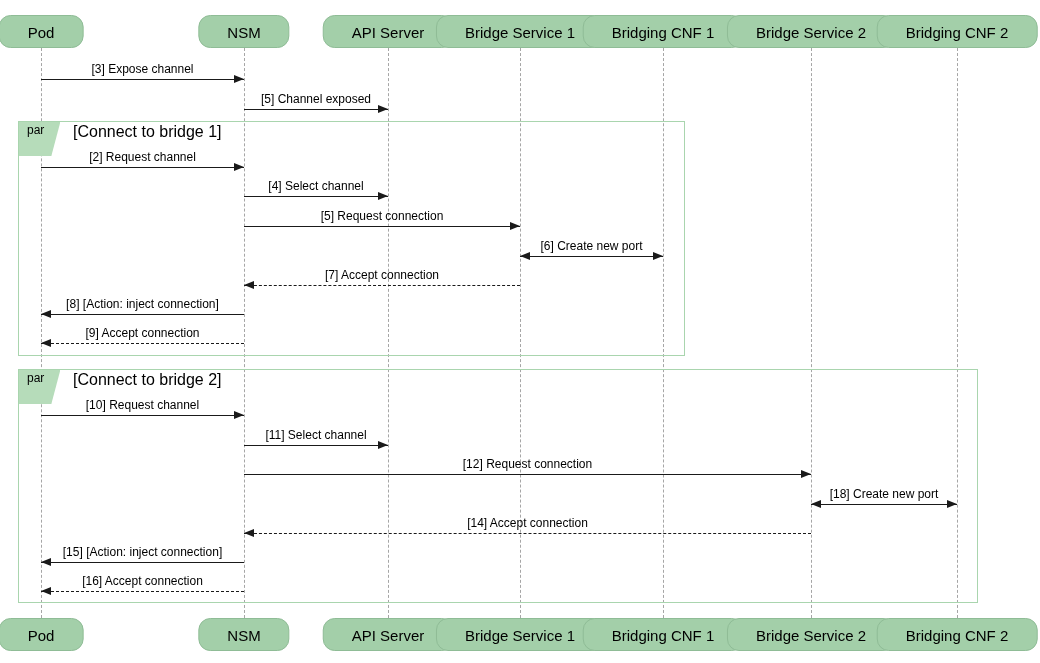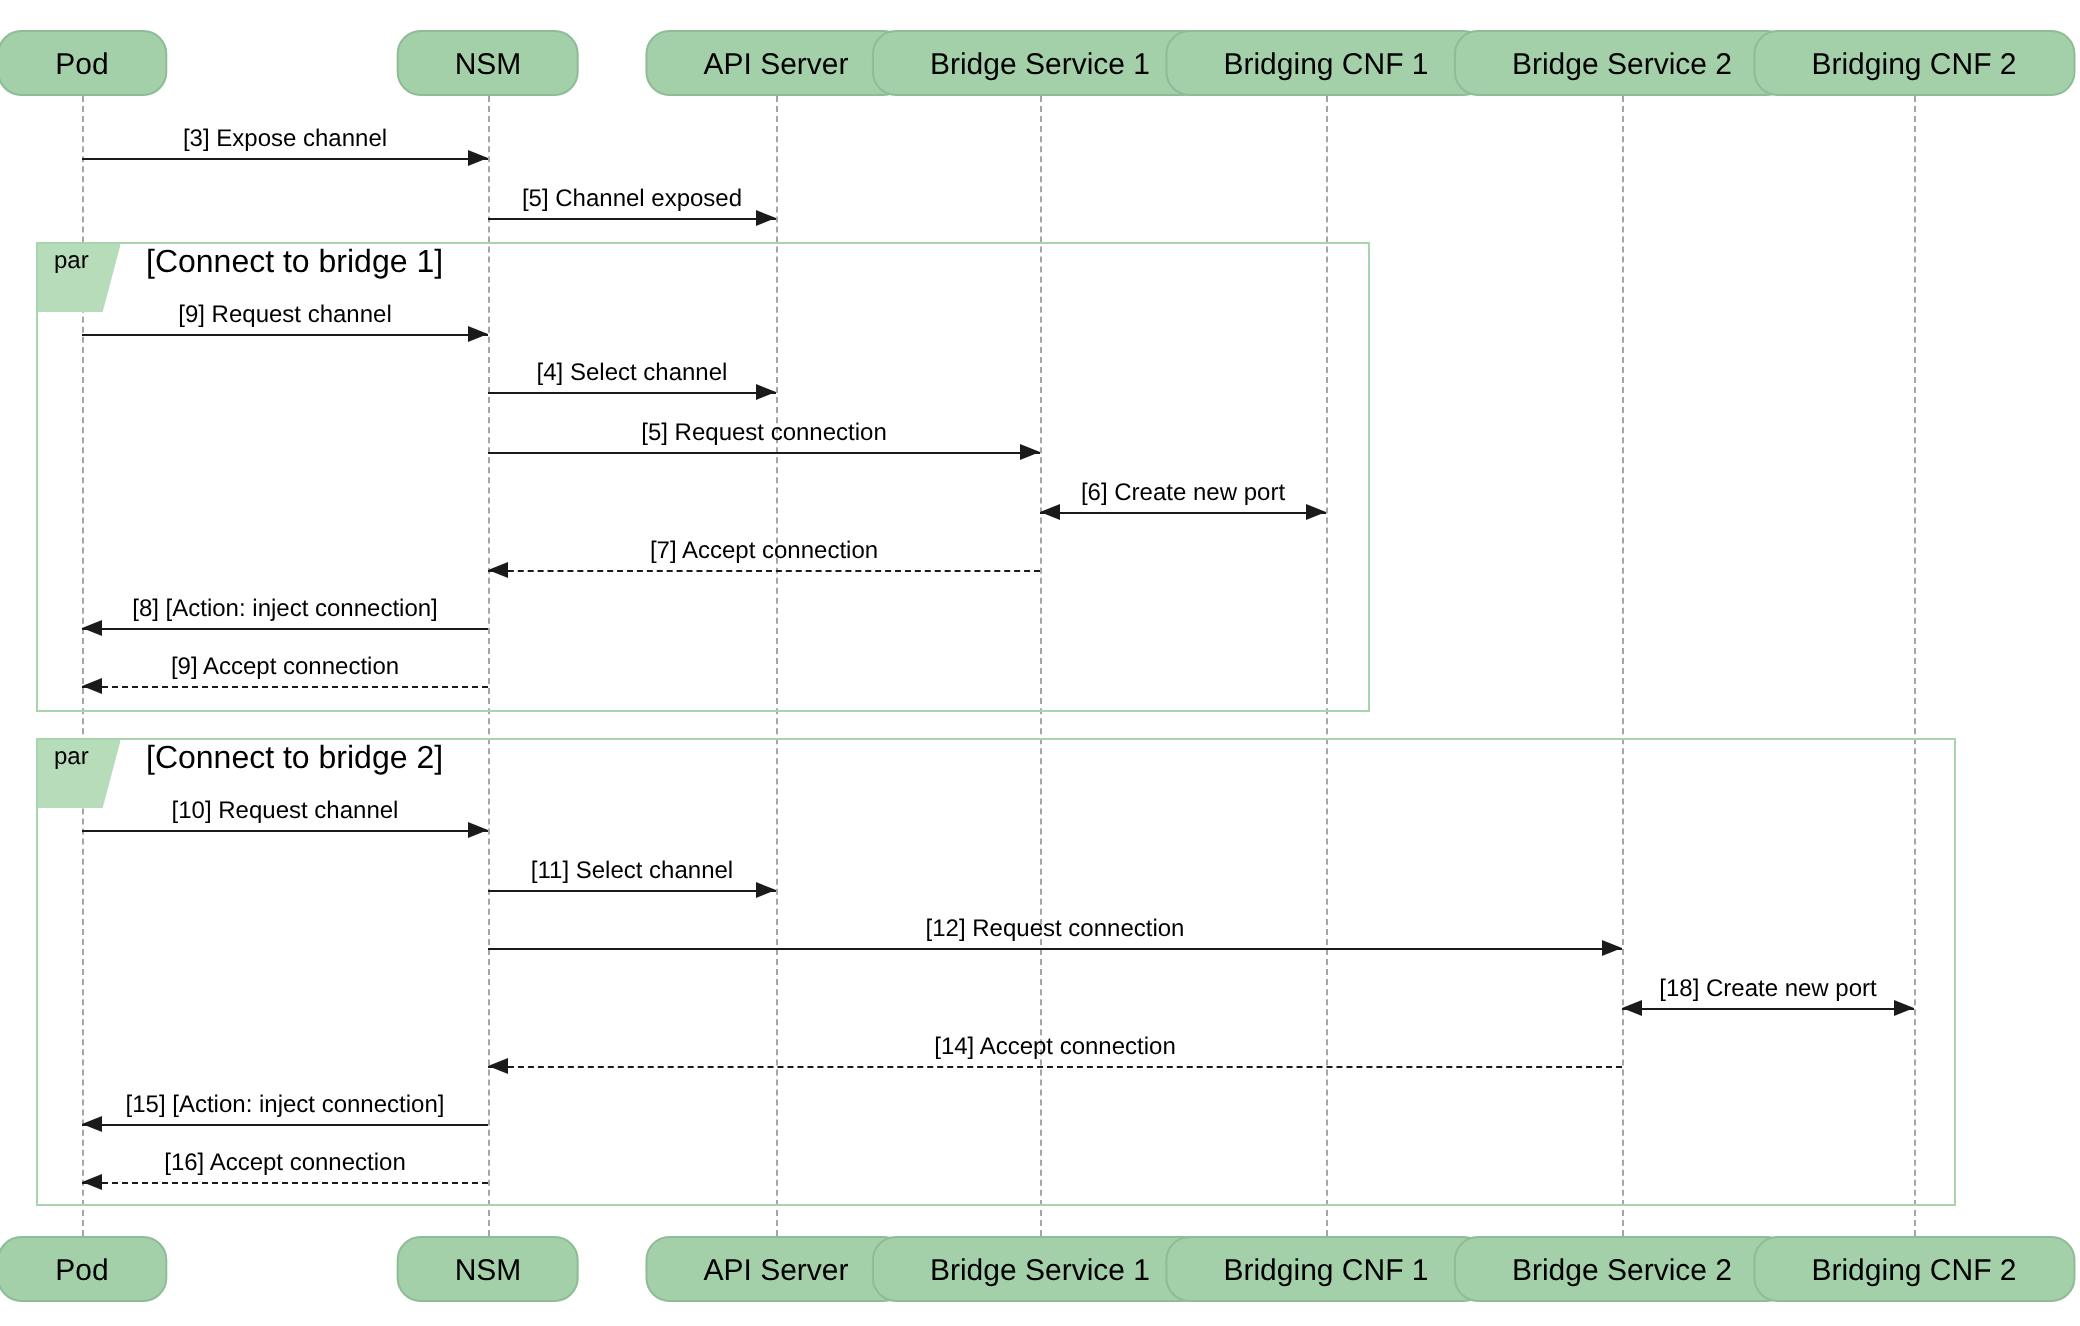--- a/index.html
+++ b/index.html
@@ -106,21 +106,21 @@
       <span class="msg-label">[3] Expose channel</span>
     </div>
     <div class="msg" style="left: 244px; top: 109px; width: 144px;">
       <div class="msg-line solid"></div>
       <span class="arrow-head right"></span>
       <span class="msg-label">[5] Channel exposed</span>
     </div>
     <div class="msg" style="left: 41px; top: 167px; width: 203px;">
       <div class="msg-line solid"></div>
       <span class="arrow-head right"></span>
-      <span class="msg-label">[9] Request channel</span>
+      <span class="msg-label">[2] Request channel</span>
     </div>
     <div class="msg" style="left: 244px; top: 196px; width: 144px;">
       <div class="msg-line solid"></div>
       <span class="arrow-head right"></span>
       <span class="msg-label">[4] Select channel</span>
     </div>
     <div class="msg" style="left: 244px; top: 226px; width: 276px;">
       <div class="msg-line solid"></div>
       <span class="arrow-head right"></span>
       <span class="msg-label">[5] Request connection</span>

